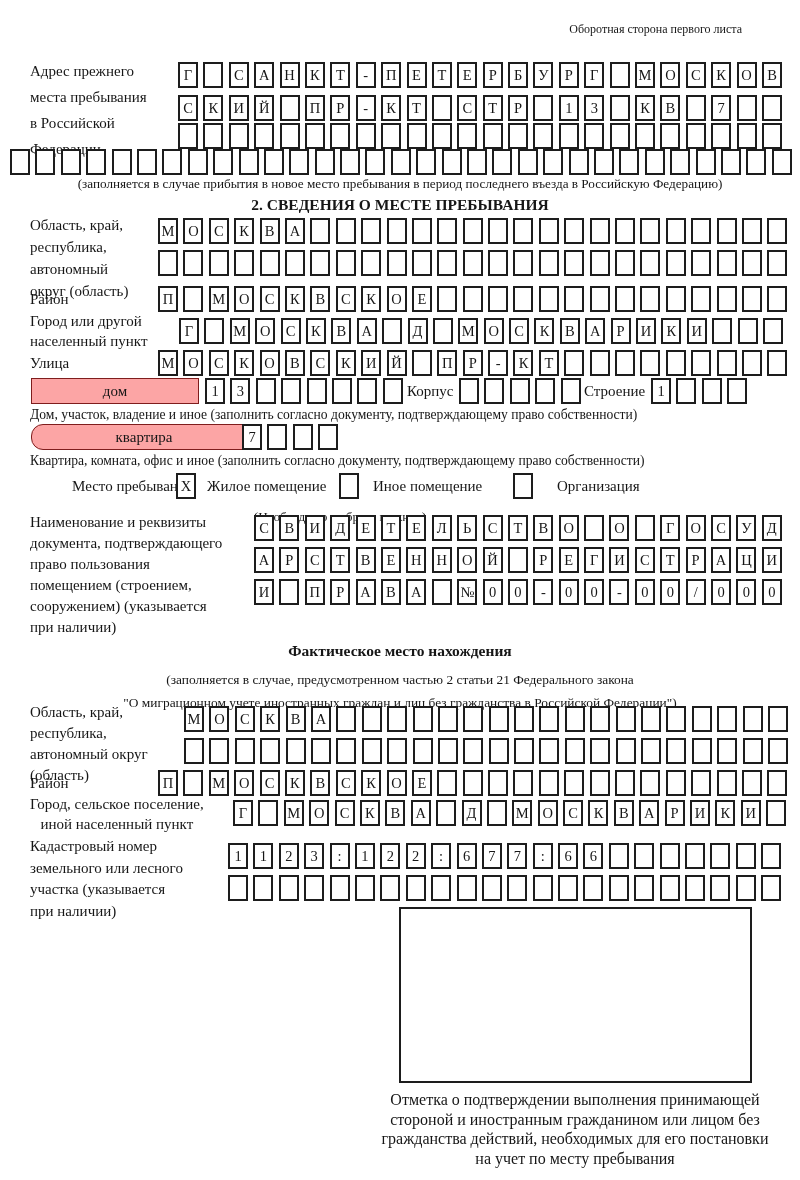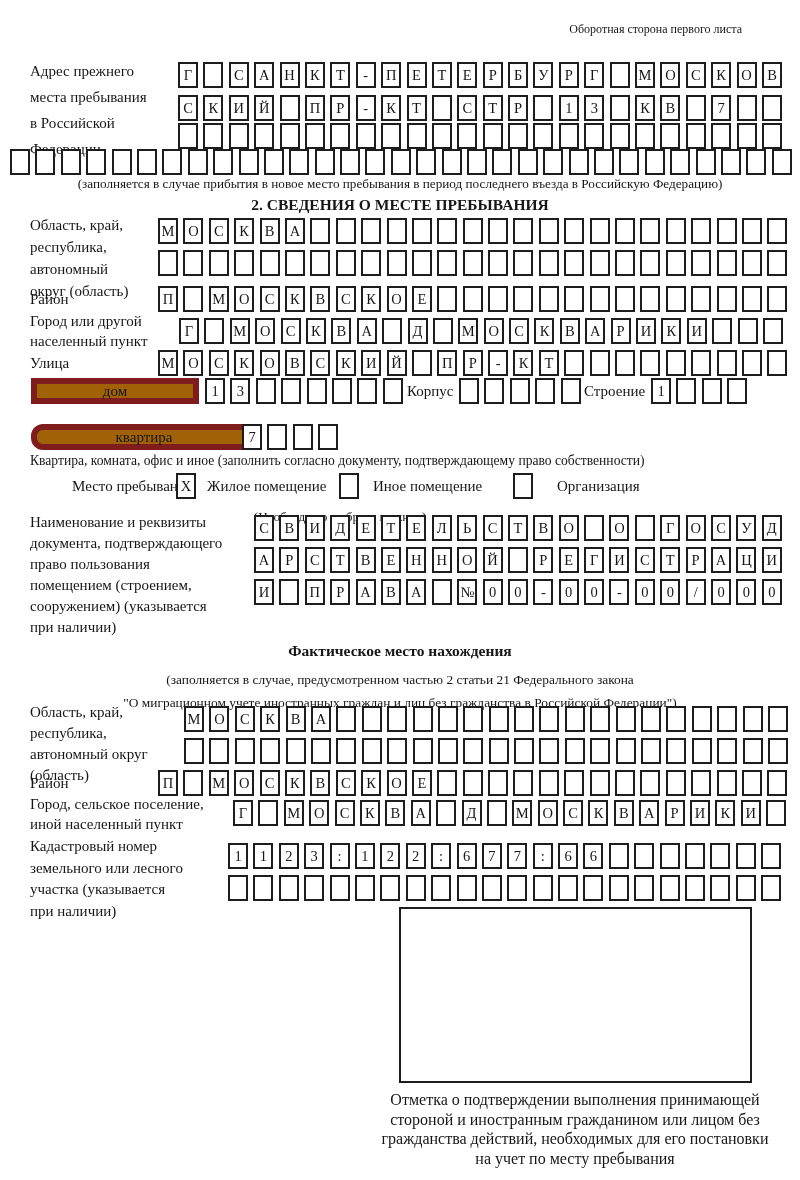--- a/index.html
+++ b/index.html
@@ -9,22 +9,22 @@
     overflow:hidden;
   }
   .abs{position:absolute;}
   .cells{position:absolute;display:flex;gap:5.4px;}
   .cell{
     flex:none;width:20px;height:26px;border:2px solid #1d1d1d;box-sizing:border-box;
     display:flex;align-items:center;justify-content:center;
     font-size:14.5px;line-height:1;background:#fff;
   }
   .wbox{
-    position:absolute;border:6px solid #7f1d1d;box-sizing:border-box;height:26px;
-    display:flex;align-items:center;justify-content:center;font-size:15px;background:#a16207;
+    position:absolute;border:1px solid #7f1d1d;box-sizing:border-box;height:26px;
+    display:flex;align-items:center;justify-content:center;font-size:15px;background:#fca5a5;
   }
   .label{font-size:15px;line-height:22px;}
   .label div{white-space:nowrap;}
   .note{font-size:13.2px;white-space:nowrap;}
   .center{width:800px;left:0;text-align:center;}
   .title{font-weight:bold;font-size:15.5px;white-space:nowrap;}
   .stamp{position:absolute;border:2px solid #1d1d1d;box-sizing:border-box;background:#fff;}
   .caption{font-size:16px;line-height:19.5px;text-align:center;}
   .caption div{white-space:nowrap;}
 </style>
@@ -325,20 +325,21 @@
       <span class="cell"></span>
       <span class="cell"></span>
     </div>
   <div class="abs label" style="left:584px;top:380px;">Строение</div>
   <div class="cells" style="left:651px;top:378px;">
       <span class="cell">1</span>
       <span class="cell"></span>
       <span class="cell"></span>
       <span class="cell"></span>
     </div>
+  <div class="abs note" style="left:30px;top:407px;font-size:13.6px;">Дом, участок, владение и иное (заполнить согласно документу, подтверждающему право собственности)</div>
 
   <div class="wbox" style="left:31px;top:424px;width:226px;border-radius:12px;">квартира</div>
   <div class="cells" style="left:242px;top:424px;">
       <span class="cell">7</span>
       <span class="cell"></span>
       <span class="cell"></span>
       <span class="cell"></span>
     </div>
   <div class="abs note" style="left:30px;top:453px;font-size:13.6px;">Квартира, комната, офис и иное (заполнить согласно документу, подтверждающему право собственности)</div>
 
@@ -516,21 +517,21 @@
       <span class="cell"></span>
       <span class="cell"></span>
       <span class="cell"></span>
       <span class="cell"></span>
       <span class="cell"></span>
       <span class="cell"></span>
       <span class="cell"></span>
       <span class="cell"></span>
     </div>
 
-  <div class="abs label" style="left:30px;top:794px;line-height:20px;">
+  <div class="abs label" style="left:30px;top:794px;line-height:20px;text-align:center;">
       <div>Город, сельское поселение,</div>
       <div>иной населенный пункт</div>
     </div>
   <div class="cells" style="left:233px;top:800px;">
       <span class="cell">Г</span>
       <span class="cell"></span>
       <span class="cell">М</span>
       <span class="cell">О</span>
       <span class="cell">С</span>
       <span class="cell">К</span>

